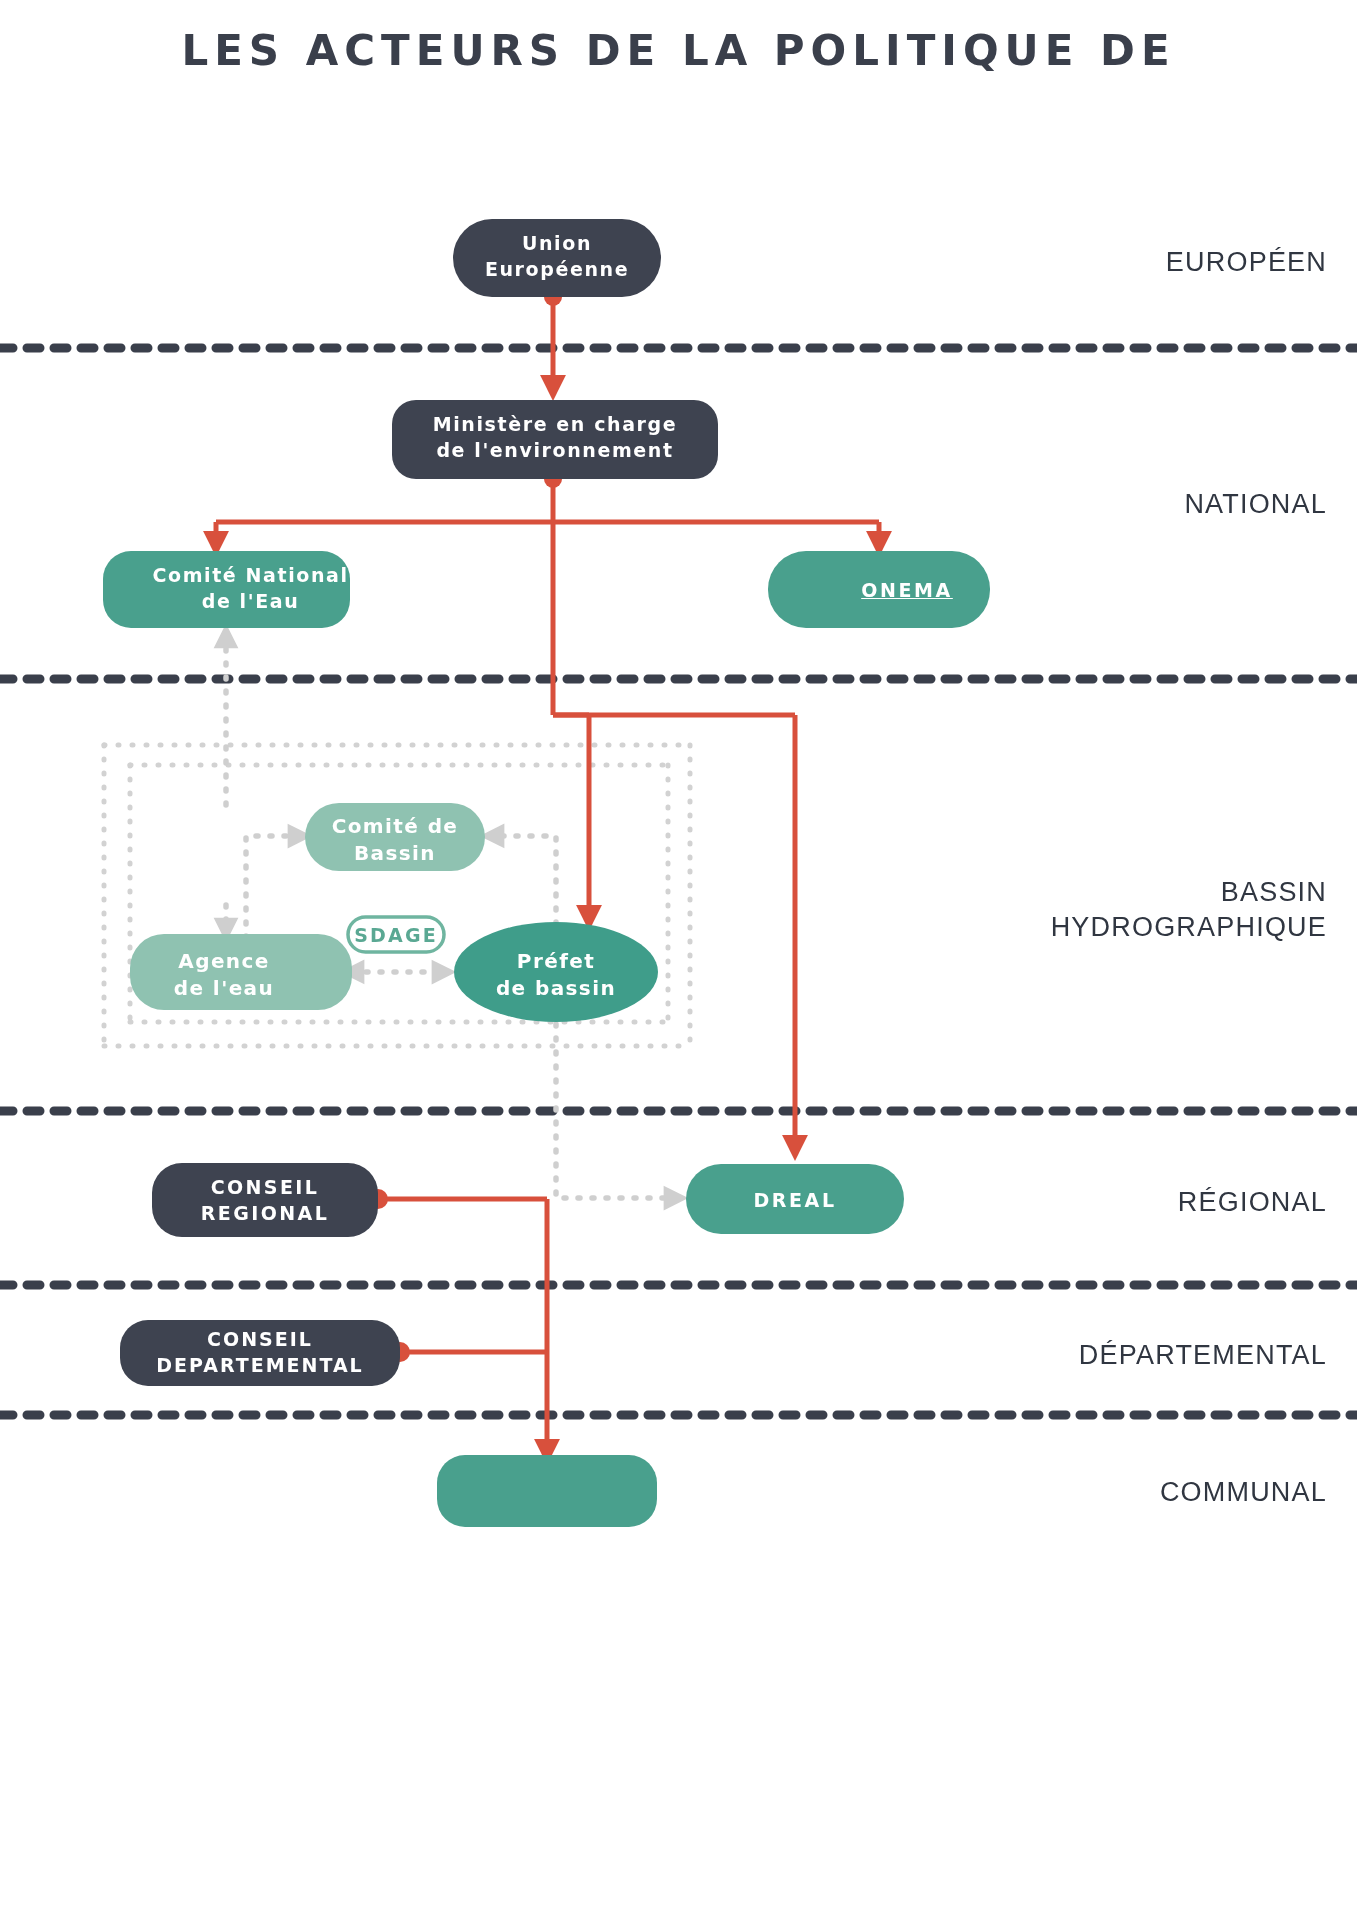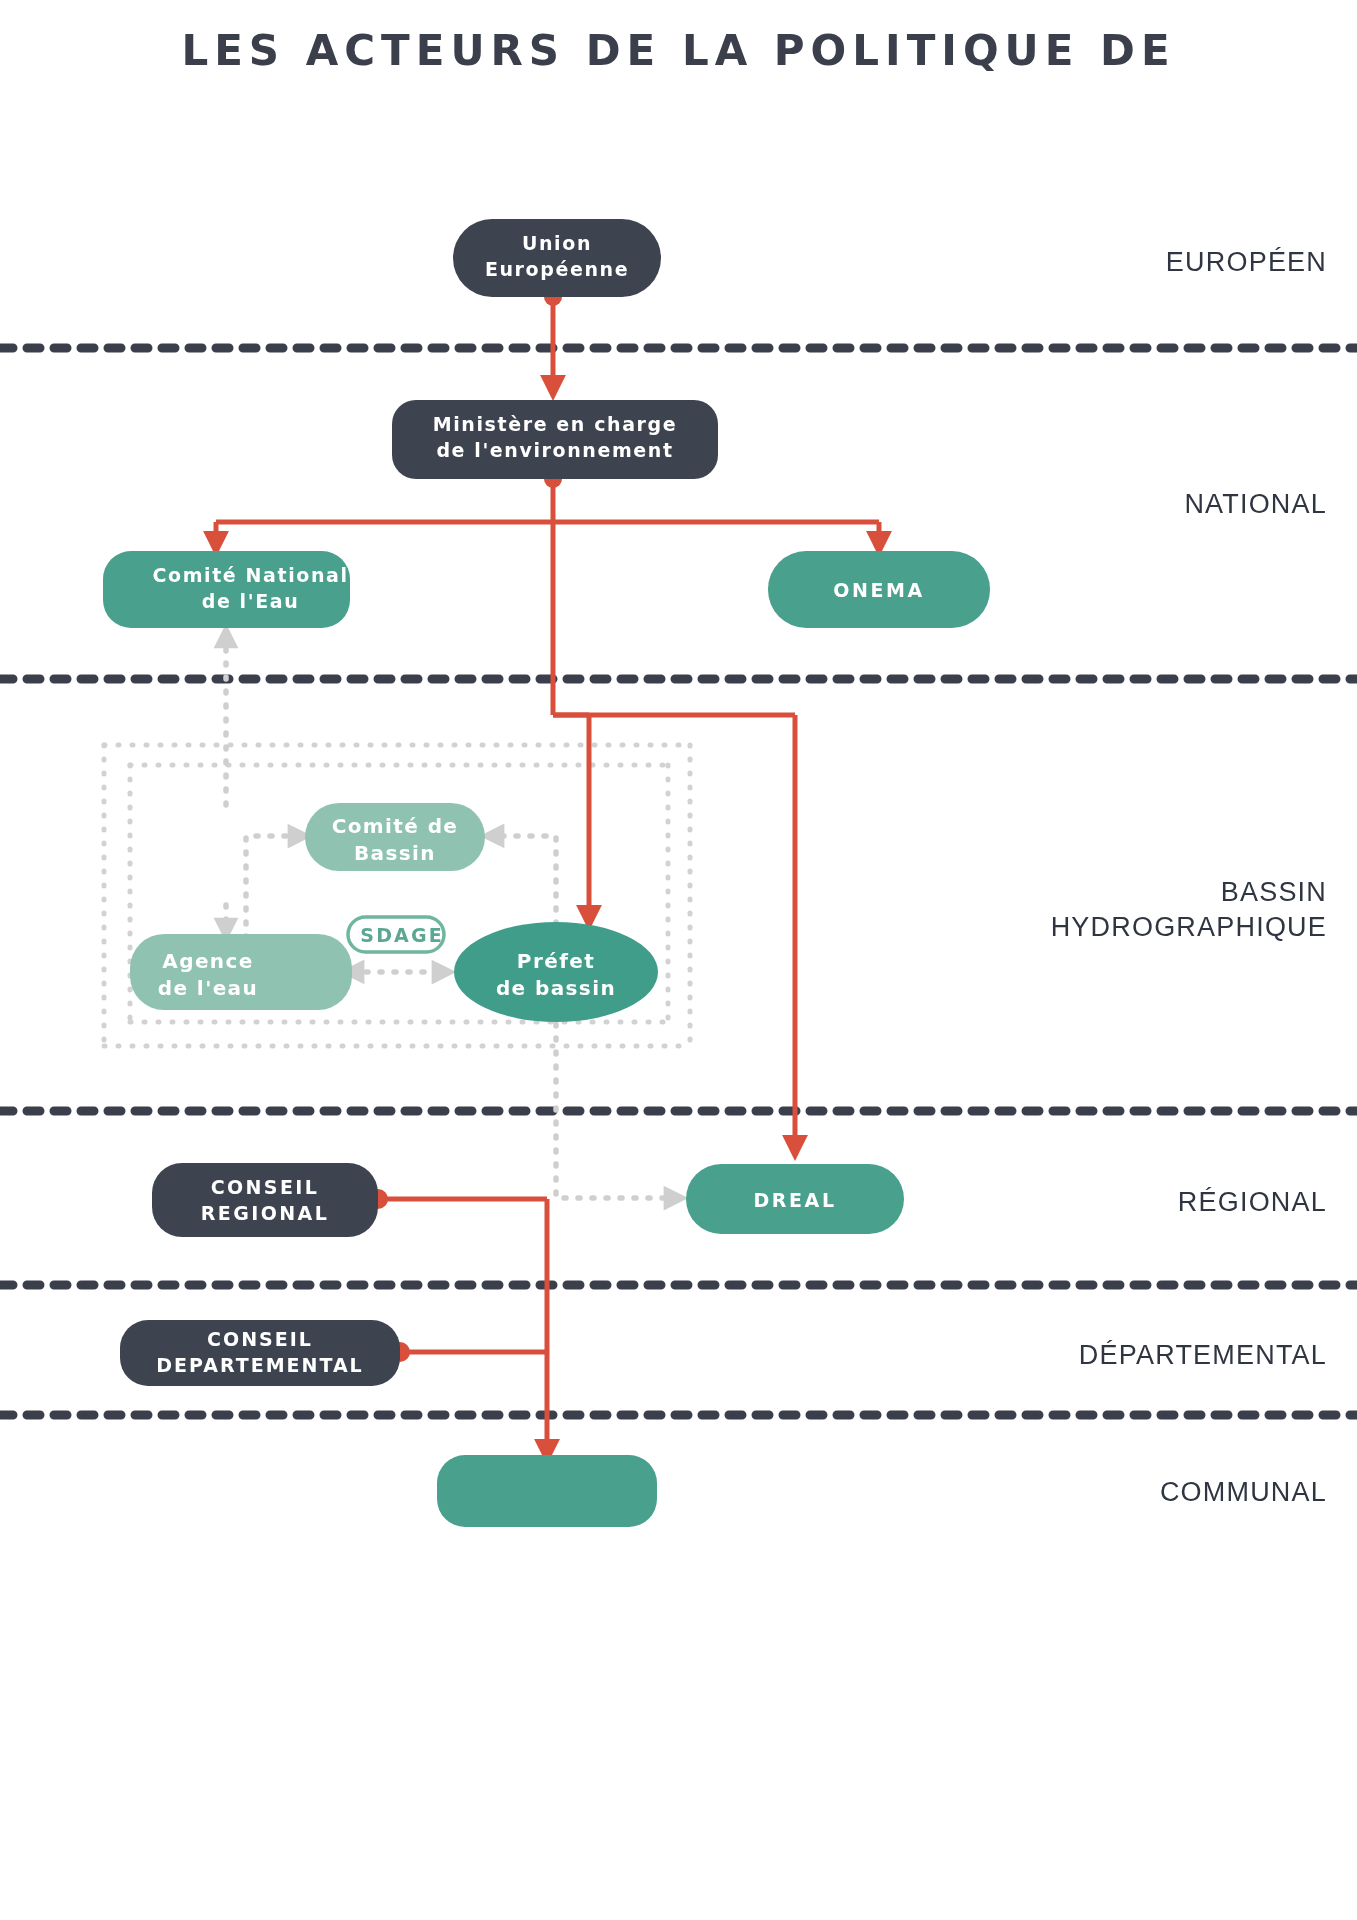--- a/index.html
+++ b/index.html
@@ -181,29 +181,29 @@
 
   <div class="node-label nl-union" style="left:453px; top:231px; width:208px;">Union
 Européenne</div>
 
   <div class="node-label nl-min" style="left:392px; top:412px; width:326px;">Ministère en charge
 de l'environnement</div>
 
   <div class="node-label nl-cne" style="left:103px; top:563px; width:295px;">Comité National
 de l'Eau</div>
 
-  <div class="node-label nl-onema" style="left:768px; top:578px; width:222px;">ONEMA</div>
+  <div class="node-label nl-onema" style="left:796px; top:578px; width:222px;text-decoration:underline;">ONEMA</div>
 
   <div class="node-label nl-cbassin" style="left:305px; top:813px; width:180px;">Comité de
 Bassin</div>
 
-  <div class="node-label nl-agence" style="left:114px; top:948px; width:188px;">Agence
+  <div class="node-label nl-agence" style="left:130px; top:948px; width:188px;">Agence
 de l'eau</div>
 
-  <div class="node-label nl-sdage" style="left:348px; top:923px; width:96px;text-align:right;">SDAGE</div>
+  <div class="node-label nl-sdage" style="left:348px; top:923px; width:96px;">SDAGE</div>
 
   <div class="node-label nl-prefet" style="left:454px; top:948px; width:204px;">Préfet
 de bassin</div>
 
   <div class="node-label nl-dreal" style="left:686px; top:1188px; width:218px;">DREAL</div>
 
   <div class="node-label nl-cregional" style="left:152px; top:1175px; width:226px;">CONSEIL
 REGIONAL</div>
 
   <div class="node-label nl-cdep" style="left:120px; top:1327px; width:280px;">CONSEIL

